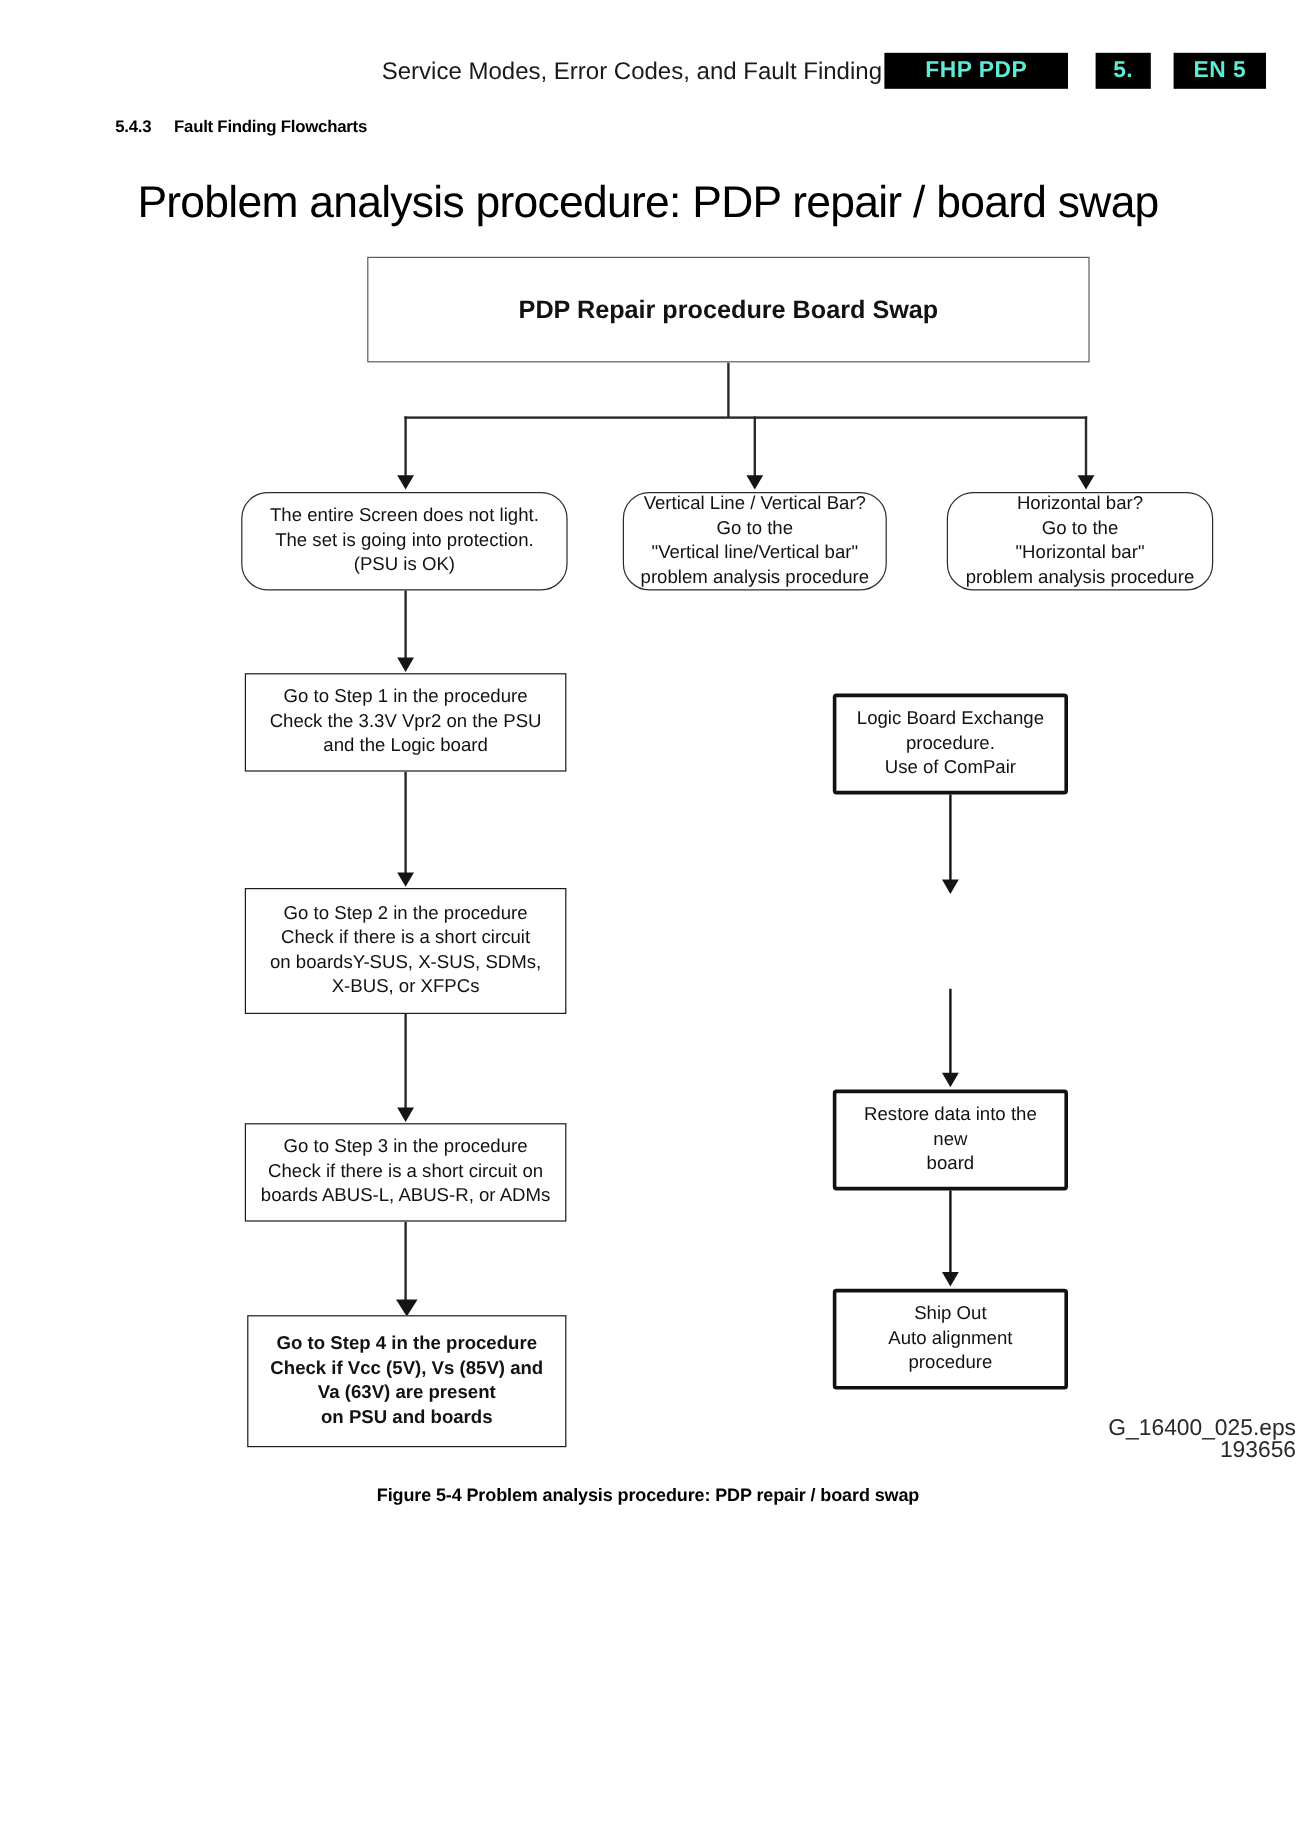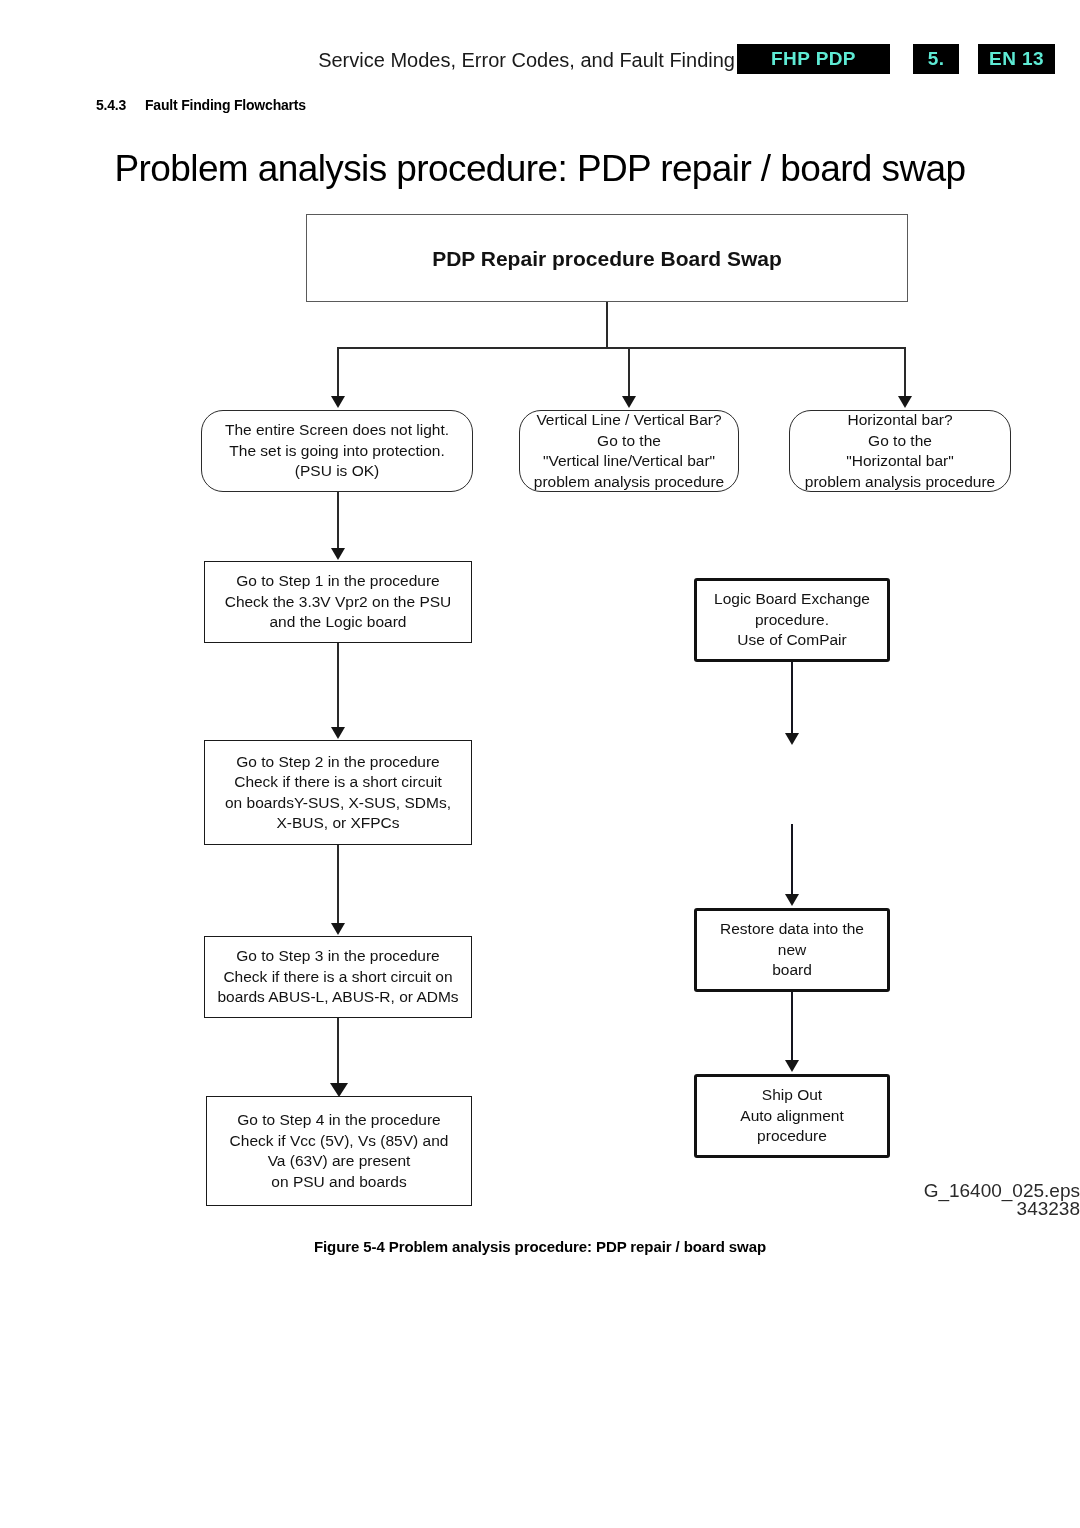--- a/index.html
+++ b/index.html
@@ -175,21 +175,21 @@
 </style>
 </head>
 <body>
 
 <div id="page">
 
   <div id="header">
     <div id="header-title">Service Modes, Error Codes, and Fault Finding</div>
     <div class="badge" id="badge-brand">FHP PDP</div>
     <div class="badge" id="badge-chapter">5.</div>
-    <div class="badge" id="badge-page">EN 13</div>
+    <div class="badge" id="badge-page">EN 5</div>
   </div>
 
   <div id="section-number">5.4.3</div>
   <div id="section-title">Fault Finding Flowcharts</div>
 
   <div id="page-title">Problem analysis procedure: PDP repair / board swap</div>
 
   <div id="chart">
 
     <div class="node" id="node-root">
@@ -252,21 +252,21 @@
     <div class="node node-square" id="node-step-3">
       <span class="node-text" style="white-space: pre-line;">Go to Step 3 in the procedure
 Check if there is a short circuit on
 boards ABUS-L, ABUS-R, or ADMs</span>
     </div>
 
     <div class="conn conn-v" style="left:337px; top:1018px; height:66px;"></div>
     <div class="arrowhead" style="left:330px; top:1083px; border-left-width:9px; border-right-width:9px; border-top-width:14px;"></div>
 
     <div class="node node-square" id="node-step-4">
-      <span class="node-text" style="white-space: pre-line;">Go to Step 4 in the procedure
+      <span class="node-text" style="white-space: pre-line; font-weight: bold;">Go to Step 4 in the procedure
 Check if Vcc (5V), Vs (85V) and
 Va (63V) are present
 on PSU and boards</span>
     </div>
 
     <div class="node node-bold" id="node-right-1">
       <span class="node-text" style="white-space: pre-line;">Logic Board Exchange
 procedure.
 Use of ComPair</span>
     </div>
@@ -288,18 +288,18 @@
 
     <div class="node node-bold" id="node-right-4">
       <span class="node-text" style="white-space: pre-line;">Ship Out
 Auto alignment procedure</span>
     </div>
 
   </div>
 
   <div id="eps-id">
     <div>G_16400_025.eps</div>
-    <div>343238</div>
+    <div>193656</div>
   </div>
 
   <div id="figure-caption">Figure 5-4 Problem analysis procedure: PDP repair / board swap</div>
 
 </div>
 
 </body></html>

